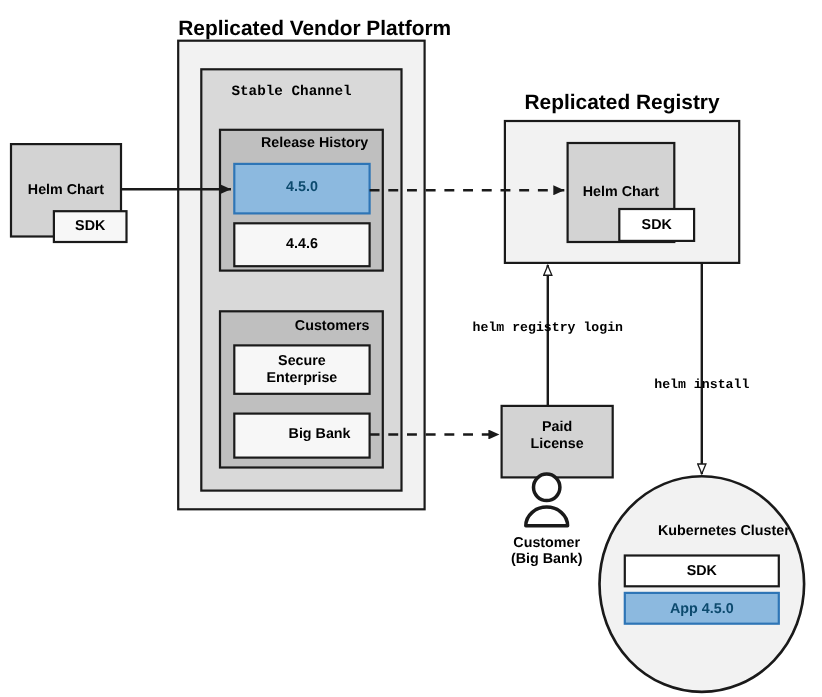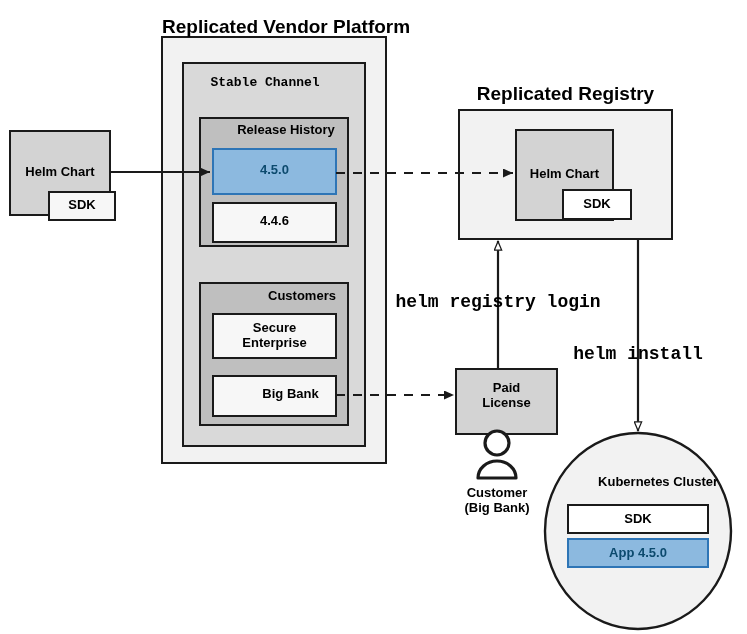--- a/index.html
+++ b/index.html
@@ -30,21 +30,21 @@
     pointer-events: none;
   }
   .lbl.mono {
     font-family: "Liberation Mono", "DejaVu Sans Mono", monospace;
     font-weight: bold;
     letter-spacing: 0px;
   }
   .t-title   { font-size: 19px; }
   .t-group   { font-size: 13px; }
   .t-box     { font-size: 13px; }
-  .t-cmd     { font-size: 18px; }
+  .t-cmd     { font-size: 12px; }
   .t-blue    { color: #0c4a6e; }
 </style>
 </head>
 <body>
 
 <svg id="diagram" viewBox="0 0 747 634" xmlns="http://www.w3.org/2000/svg">
   <defs>
     <marker id="arrowSolid" markerWidth="11" markerHeight="9" refX="10" refY="4.5" orient="auto" markerUnits="userSpaceOnUse">
       <path d="M0,0 L10,4.5 L0,9 z" fill="#1a1a1a"></path>
     </marker>

